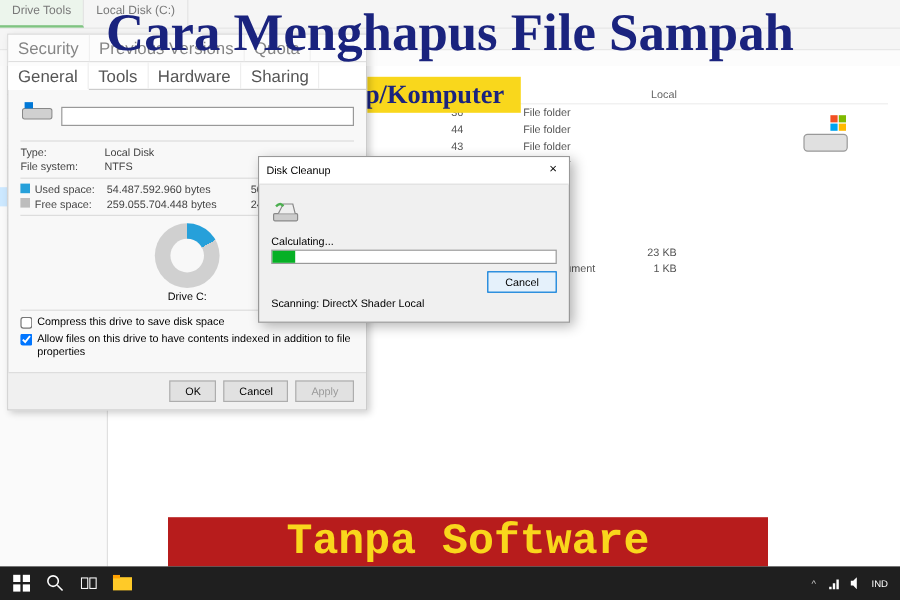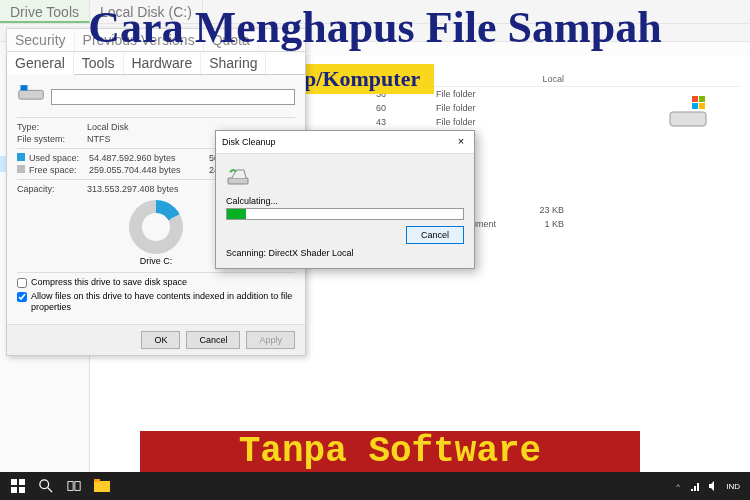--- a/index.html
+++ b/index.html
@@ -5,21 +5,21 @@
 * { box-sizing: border-box; margin: 0; padding: 0; font-family: 'Segoe UI', Tahoma, sans-serif; }
 body { width: 750px; height: 500px; overflow: hidden; background: #f0f0f0; position: relative; }
 
 .titlebar-overlay { position: absolute; top: 0; left: 0; right: 0; z-index: 100; }
 .title-main { font-family: Georgia, 'Times New Roman', serif; font-size: 44px; font-weight: bold; color: #1a237e; text-align: center; padding: 2px 0; background: rgba(245,245,245,0.3); }
 .title-sub { display: inline-block; background: #f9d71c; color: #1a237e; font-family: Georgia, serif; font-size: 22px; font-weight: bold; padding: 2px 14px; position: absolute; top: 64px; left: 210px; }
 .title-bottom { position: absolute; bottom: 28px; left: 140px; right: 110px; background: #b71c1c; text-align: center; z-index: 100; }
 .title-bottom span { font-family: Liberation Mono, monospace; font-size: 36px; font-weight: bold; color: #f9d71c; }
 
 .explorer { position: absolute; top: 0; left: 0; right: 0; bottom: 28px; background: #fff; display: flex; flex-direction: column; }
-.ribbon { height: 24px; background: #f5f5f5; border-bottom: 1px solid #ddd; display: flex; font-size: 14px; }
+.ribbon { height: 24px; background: #f5f5f5; border-bottom: 1px solid #ddd; display: flex; font-size: 10px; }
 .ribbon-tab { padding: 4px 10px; border-right: 1px solid #ddd; color: #444; }
 .ribbon-tab.active { background: #e8f5e8; border-bottom: 2px solid #4caf50; }
 
 .explorer-body { flex: 1; display: flex; }
 .sidebar { width: 90px; background: #fafafa; border-right: 1px solid #e0e0e0; font-size: 9px; padding: 4px 0; overflow: hidden; }
 .sidebar-item { padding: 3px 6px; color: #333; white-space: nowrap; cursor: pointer; }
 .sidebar-item.sel { background: #cce8ff; }
 .sidebar-spacer { height: 10px; }
 
 .content { flex: 1; position: relative; background: #fff; }
@@ -110,21 +110,21 @@
           <div class="col-name"></div>
           <div class="col-type"></div>
           <div class="col-size">Local</div>
         </div>
         <div class="filelist-row">
             <div class="col-name">36</div>
             <div class="col-type">File folder</div>
             <div class="col-size"></div>
           </div>
         <div class="filelist-row">
-            <div class="col-name">60</div>
+            <div class="col-name">44</div>
             <div class="col-type">File folder</div>
             <div class="col-size"></div>
           </div>
         <div class="filelist-row">
             <div class="col-name">43</div>
             <div class="col-type">File folder</div>
             <div class="col-size"></div>
           </div>
         <div class="filelist-row">
             <div class="col-name">37</div>
@@ -185,24 +185,20 @@
         <span style="width:120px">54.487.592.960 bytes</span>
         <span>50,7 GB</span>
       </div>
     <div class="props-row">
         <span class="legend-sq sq-free"></span>
         <span class="props-label" style="width:60px">Free space:</span>
         <span style="width:120px">259.055.704.448 bytes</span>
         <span>241 GB</span>
       </div>
     <div class="props-sep"></div>
-    <div class="props-row">
-        <span class="props-label">Capacity:</span>
-        <span>313.553.297.408 bytes</span>
-      </div>
     <div class="pie"></div>
     <div class="pie-label">Drive C:</div>
     <div class="props-sep"></div>
     <div class="checkbox-row">
         <input type="checkbox" style="">
         <label>Compress this drive to save disk space</label>
       </div>
     <div class="checkbox-row">
         <input type="checkbox" checked="" style="">
         <label>Allow files on this drive to have contents indexed in addition to file properties</label>

